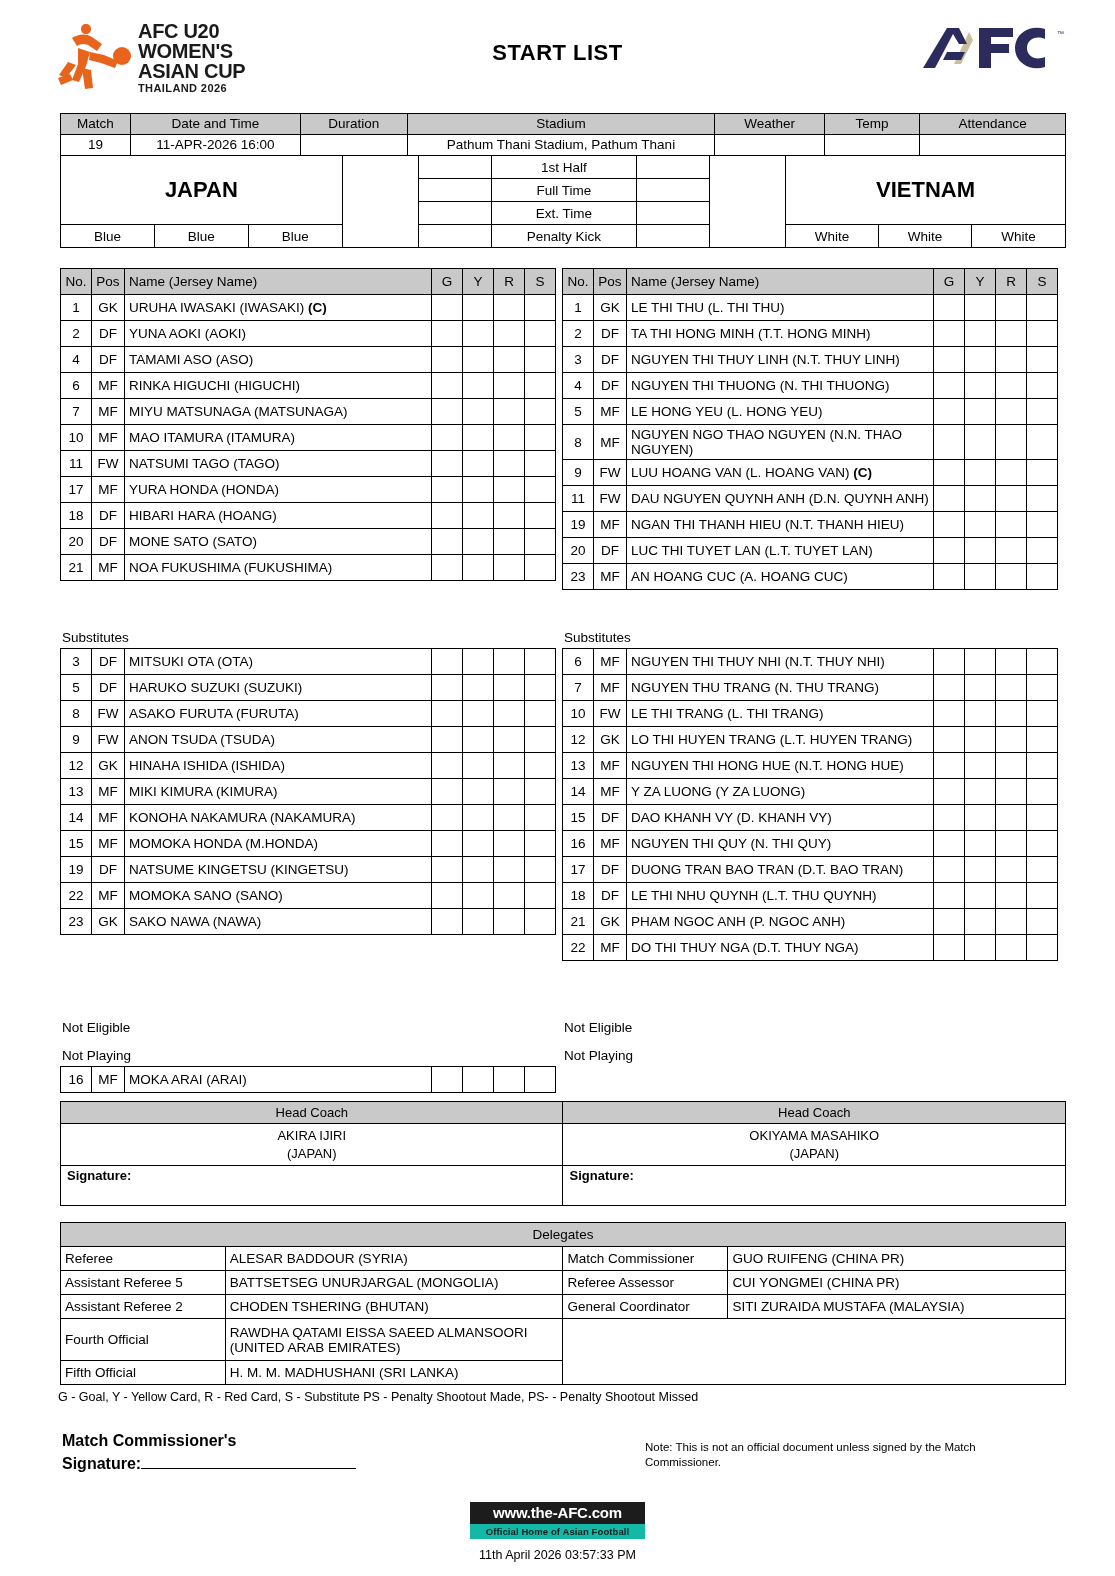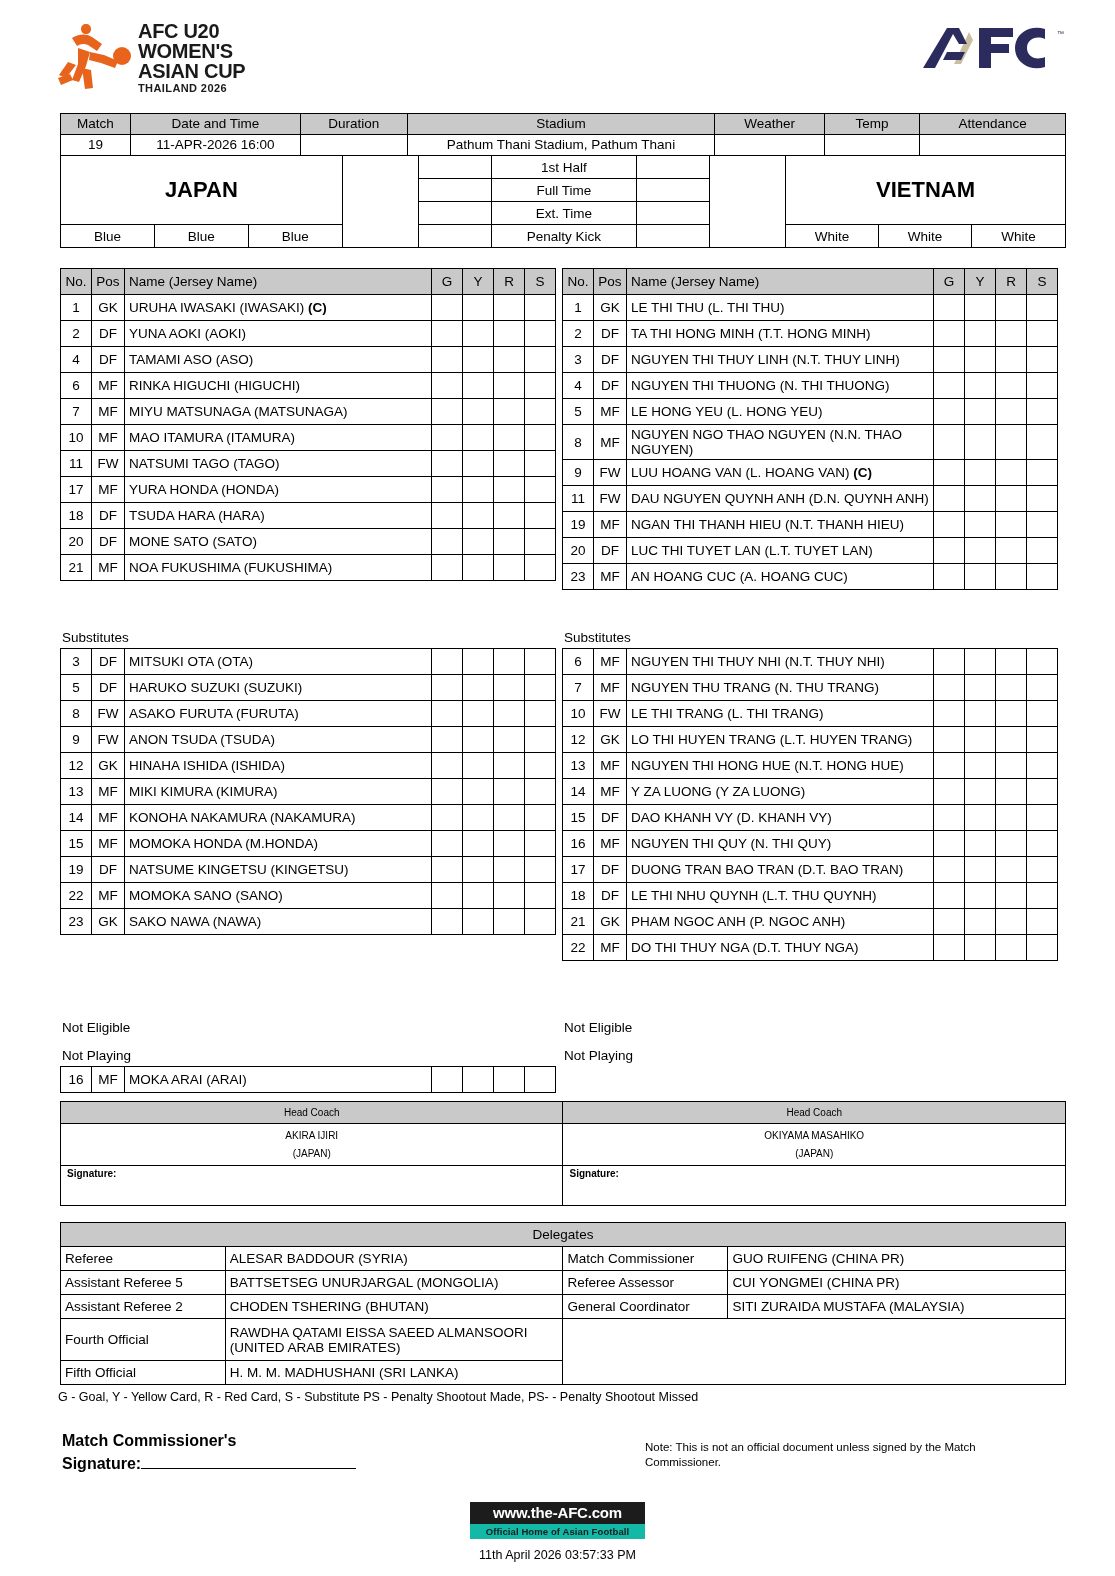--- a/index.html
+++ b/index.html
@@ -52,21 +52,21 @@
   .c-nm  { width:307px; text-align:left; }
   .c-g, .c-y, .c-r, .c-s { width:31px; }
 
   .left-col  { position:absolute; left:60px; }
   .right-col { position:absolute; left:562px; }
 
   .sectlbl { font-size:13.5px; padding:0 0 3px 2px; }
 
   
   .coachtbl { position:absolute; left:60px; top:1101px; width:1006px; }
-  .coachtbl td { height:22px; text-align:center; font-size:10px; }
+  .coachtbl td { height:22px; text-align:center; font-size:13px; }
   .coachname { height:42px !important; line-height:18px; }
   .sigcell { text-align:left !important; height:40px !important;
              font-weight:bold; padding-left:6px !important; vertical-align:top; }
 
   
   .deltbl { position:absolute; left:60px; top:1222px; width:1006px; }
   .deltbl td { height:24px; font-size:13.5px; }
   .d-lbl { width:165px;margin-top:47px; }
   .d-val { width:338px;margin-top:47px; }
   .delhdr { text-align:center; }
@@ -109,20 +109,21 @@
         </g>
         <g fill="#1a1a1a" font-family="Liberation Sans, sans-serif" font-weight="bold">
           <text x="86" y="22" font-size="20" letter-spacing="-0.3">AFC U20</text>
           <text x="86" y="42" font-size="20" letter-spacing="-0.3">WOMEN'S</text>
           <text x="86" y="62" font-size="20" letter-spacing="-0.3">ASIAN CUP</text>
           <text x="86" y="76" font-size="11" letter-spacing="0.4">THAILAND 2026</text>
         </g>
       </svg>
     </div>
 
+    <div class="title">START LIST</div>
 
     <div class="logo-right">
       <svg width="150" height="48" viewBox="0 0 150 48" xmlns="http://www.w3.org/2000/svg">
         <path d="M37 38 L52 6 L56 14 L44 38 Z" fill="#c9bfa0"></path>
         <path d="M6 42 L30 2 L42 2 L50 18 L42 18 L36 8 L18 42 Z" fill="#2b2b5e"></path>
         <path d="M30 26 L48 26 L44 34 L26 34 Z" fill="#2b2b5e"></path>
         <path d="M62 2 L96 2 L96 11 L74 11 L74 18 L92 18 L92 27 L74 27 L74 42 L62 42 Z" fill="#2b2b5e"></path>
         <path d="M128 3 C112 -2 98 8 98 22 C98 36 112 46 128 41 L128 31 C118 35 110 30 110 22 C110 14 118 9 128 13 Z" fill="#2b2b5e"></path>
         <text x="140" y="10" font-size="7" fill="#2b2b5e" font-family="Liberation Sans, sans-serif">™</text>
       </svg>
@@ -272,21 +273,21 @@
             <td class="c-pos ctr">MF</td>
             <td class="c-nm lft">YURA HONDA (HONDA)</td>
             <td class="c-g"></td>
             <td class="c-y"></td>
             <td class="c-r"></td>
             <td class="c-s"></td>
           </tr>
           <tr>
             <td class="c-no ctr">18</td>
             <td class="c-pos ctr">DF</td>
-            <td class="c-nm lft">TSUDA HARA (HARA)</td>
+            <td class="c-nm lft">HIBARI HARA (HOANG)</td>
             <td class="c-g"></td>
             <td class="c-y"></td>
             <td class="c-r"></td>
             <td class="c-s"></td>
           </tr>
           <tr>
             <td class="c-no ctr">20</td>
             <td class="c-pos ctr">DF</td>
             <td class="c-nm lft">MONE SATO (SATO)</td>
             <td class="c-g"></td>

